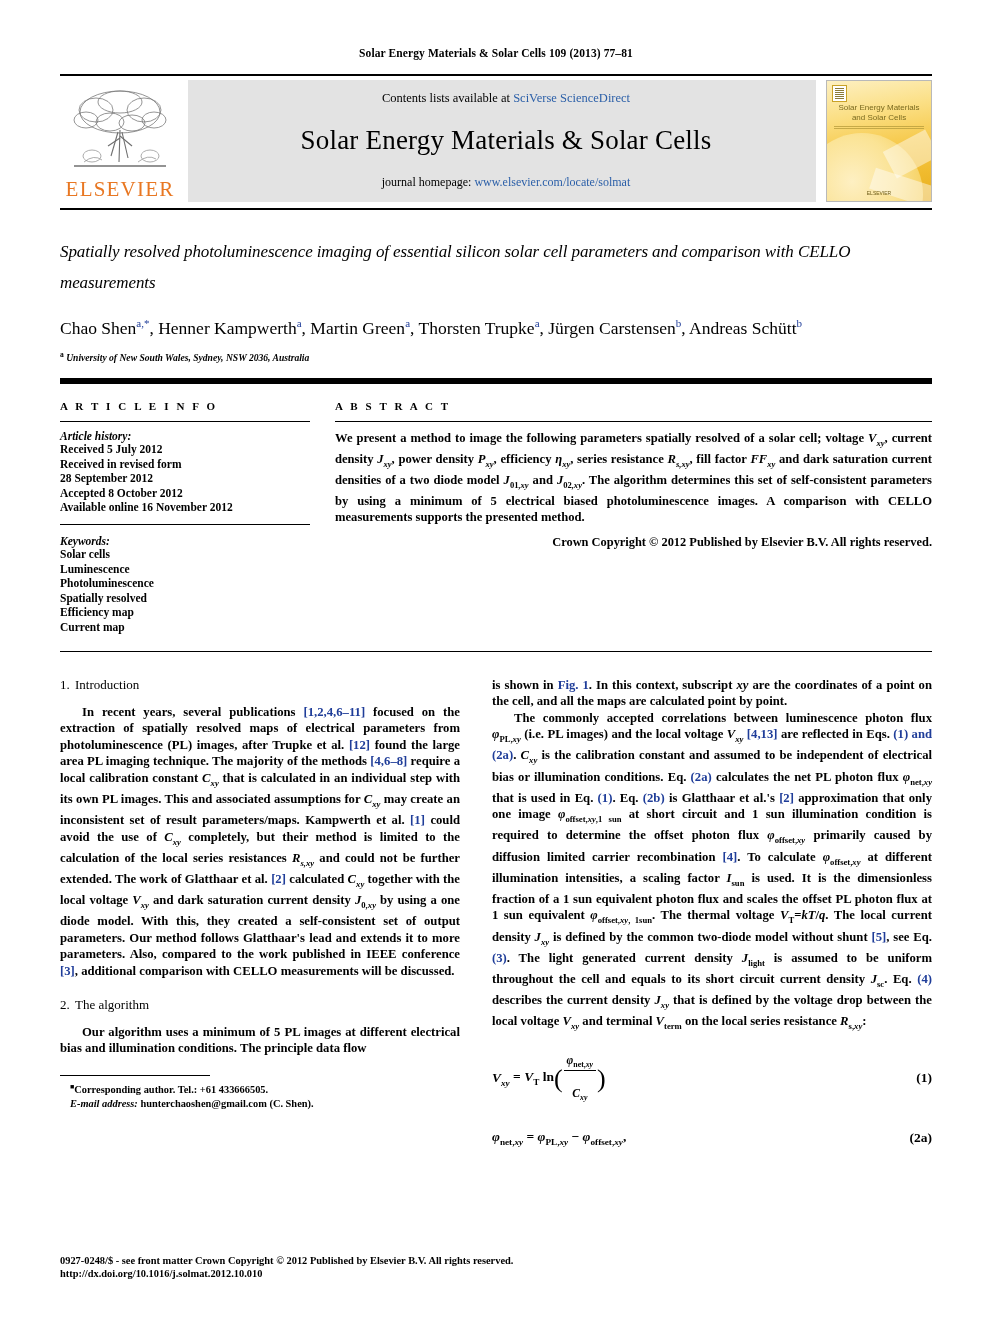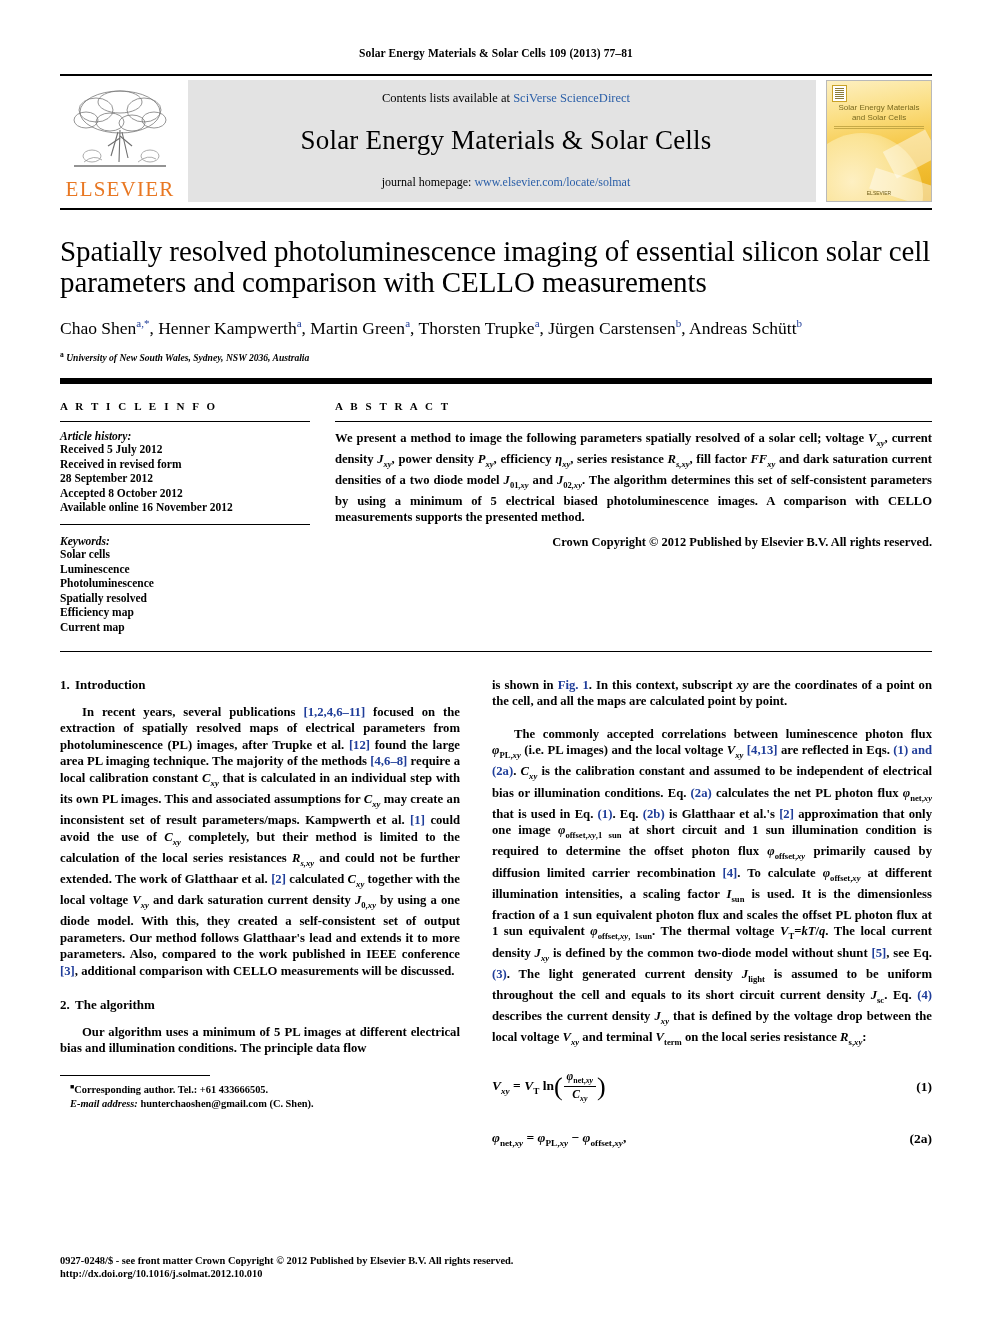--- a/index.html
+++ b/index.html
@@ -72,22 +72,23 @@
   }
   .cover .cv-ray{position:absolute;background:rgba(255,255,255,.45);}
   .cover .cv-foot{
     position:absolute;bottom:5px;left:0;right:0;text-align:center;
     font-size:5px;color:#6d5c18;font-family:"Liberation Sans",sans-serif;
   }
 
   
   .titlerule{border-top:2.5px solid #000;margin-top:6px;}
   .art-title{
-    font-size:29px;line-height:31px;margin:26px 0 0 0;font-weight:normal;
+    font-size:17px;line-height:31px;margin:26px 0 0 0;font-weight:normal;
     letter-spacing:-.1px;
+    font-style:italic;
   }
   .authors{font-size:17.5px;line-height:24px;margin-top:13px;}
   .authors sup{font-size:11px;color:#1f3d99;vertical-align:super;}
   .affil{font-size:9.6px;font-style:italic;font-weight:bold;line-height:12px;margin-top:9px;}
   .affil sup{font-style:normal;font-size:7.5px;}
   .affil div{white-space:nowrap;}
 
   
   .infobar{border-top:6px solid #000000;margin-top:14px;display:flex;padding-top:16px;}
   .col-info{width:250px;flex:0 0 250px;}
@@ -101,43 +102,43 @@
   .infotext{font-size:11.5px;line-height:14.6px;font-weight:bold;}
   .kwblock{margin-top:10px;}
   .abs-body{font-size:12.6px;line-height:16.4px;text-align:justify;font-weight:bold;}
   .abs-copy{font-size:12.4px;text-align:right;margin-top:9px;font-weight:bold;}
   .absrule{border-top:1px solid #000;margin-top:16px;}
 
   
   .body2{display:flex;margin-top:25px;}
   .colL{width:400px;flex:0 0 400px;position:relative;}
   .colR{flex:1;margin-left:32px;position:relative;}
-  .bhead{font-size:13px;font-weight:bold;margin:0 0 11px 0;}
+  .bhead{font-size:13px;font-weight:normal;margin:0 0 11px 0;}
   .bhead .num{display:inline-block;min-width:15px;}
   p.bp{
     font-size:12.7px;line-height:16.6px;text-align:justify;margin:0;
     text-indent:22px;font-weight:bold;
   }
-  p.bp+p.bp{margin-top:16px;}
+  p.bp+p.bp{margin-top:0;}
   .blue{color:#1f3d99;}
   var{font-style:italic;font-family:"Liberation Serif",serif;}
   sub{font-size:.68em;}
   sup{font-size:.68em;}
 
   
   .fnrule{border-top:1px solid #000;width:150px;margin-top:18px;}
   .fnote{font-size:10.4px;line-height:13.4px;margin-top:5px;font-weight:bold;}
   .fnote .ind{padding-left:10px;}
   .fnote i{font-style:italic;}
 
   
   .eqrow{display:flex;align-items:center;margin-top:20px;font-size:13.5px;font-weight:bold;}
   .eqbody{flex:1;}
   .eqnum{width:44px;text-align:right;font-weight:bold;}
-  .frac{display:inline-flex;flex-direction:column;vertical-align:middle;text-align:center;font-size:11.5px;margin:0 1px;}
+  .frac{display:inline-flex;flex-direction:column;vertical-align:middle;text-align:center;font-size:11.5px;margin:0 1px;gap:15px;}
   .frac .nu{border-bottom:1.3px solid #000;padding:0 3px 1px 3px;}
   .frac .de{padding:1px 3px 0 3px;}
   .paren{font-size:26px;font-weight:normal;line-height:.9;vertical-align:middle;}
 
   
   .footer{position:absolute;left:60px;bottom:42px;width:520px;}
   .foot1{font-size:10.4px;line-height:13.6px;font-weight:bold;}
   .foot2{font-size:10.4px;line-height:13.6px;font-weight:bold;}
 </style>
 </head>

